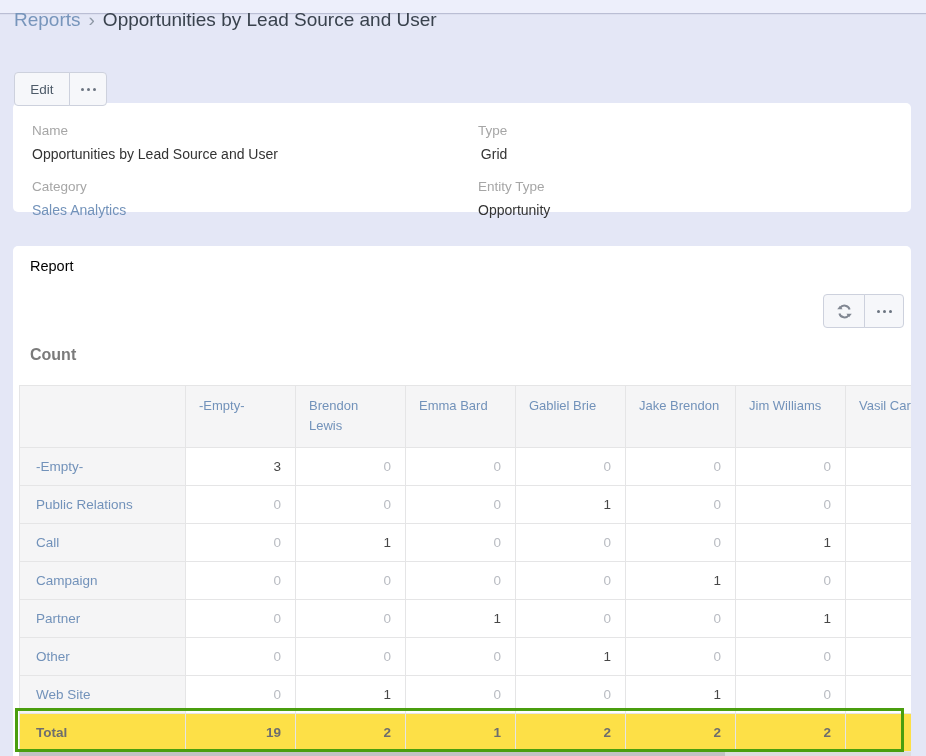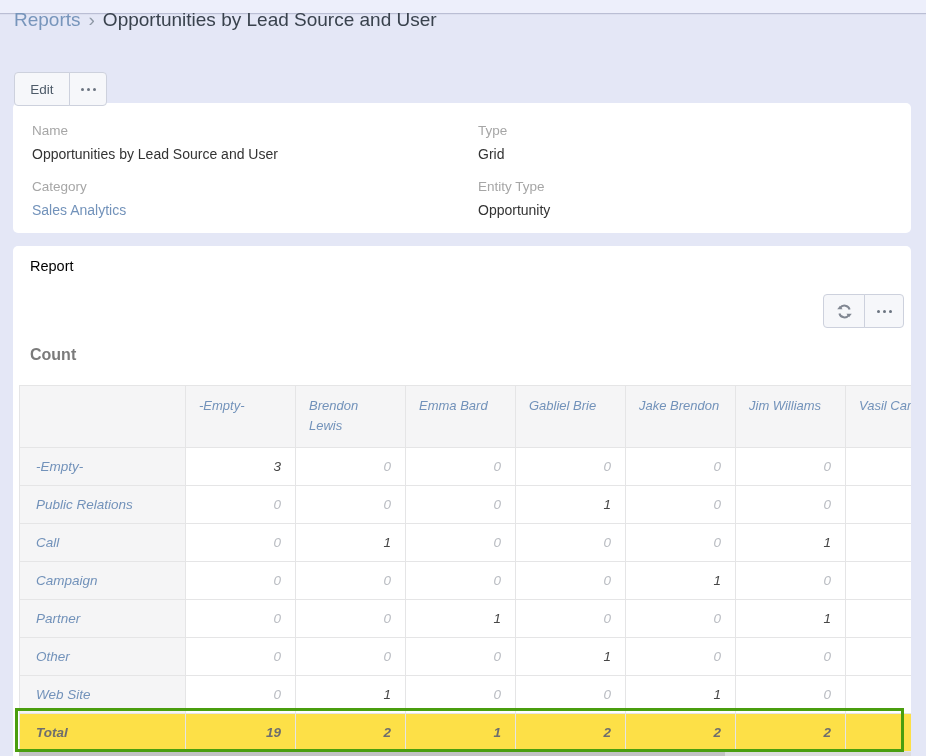--- a/index.html
+++ b/index.html
@@ -32,40 +32,40 @@
   .btn-group { display:flex; }
   .btn-group .btn + .btn { margin-left:-1px; }
   .edit-group { position:absolute; top:60px; left:14px; z-index:2;margin-top:12px; }
   .btn-edit { width:56px; border-radius:4px 0 0 4px; }
   .btn-more { width:38px; border-radius:0 4px 4px 0; }
   .dots { display:flex; align-items:center; }
   .dots i { width:3px; height:3px; border-radius:50%; background:#6b7480; margin:0 1.5px; }
 
   
   .panel { position:absolute; left:13px; width:898px; background:#ffffff; border-radius:5px; }
-  .details-panel { top:103px; height:130px; }
+  .details-panel { top:103px; height:109px; }
   .report-panel { top:246px; height:545px; }
 
   .field { position:absolute; }
   .f-label { font-size:13.5px; color:#a6a6a6; }
   .f-value { font-size:14px; color:#333333; margin-top:8px; }
   .f-link { color:#7292ba; cursor:pointer; }
   .fld-0 { left:19px; top:20px; }
-  .fld-1 { left:465px; top:20px; }
+  .fld-1 { left:465px; top:20px;text-align:right; }
   .fld-2 { left:19px; top:76px; }
   .fld-3 { left:465px; top:76px; }
 
   .report-title { position:absolute; top:12px; left:17px; font-size:14.5px; color:#000000; }
   .panel-btn-group { position:absolute; top:48px; right:7px; }
   .btn-refresh { width:42px; border-radius:4px 0 0 4px; }
   .btn-more2 { width:40px; border-radius:0 4px 4px 0; }
   .count-label { position:absolute; top:100px; left:17px; font-size:16px; font-weight:bold; color:#7b7b7b; }
 
   
-  .table-wrap { position:absolute; top:139px; left:6px; width:892px; overflow:hidden;font-style:italic; }
+  .table-wrap { position:absolute; top:139px; left:6px; width:892px; overflow:hidden; }
   table.grid { border-collapse:collapse; table-layout:fixed; width:976px; font-size:13.5px; }
   .grid col.c0 { width:166px; }
   .grid col.cn { width:110px; }
   .grid col.clast { width:150px; }
   .grid th, .grid td { border:1px solid #e5e5e6; }
   .grid thead th {
     height:62px; background:#f5f5f6; vertical-align:top;
     padding:10px 13px; text-align:left; font-weight:normal; font-size:13px; line-height:1.55;
   }
   .grid thead th .hlink { color:#7292ba; cursor:pointer; }

